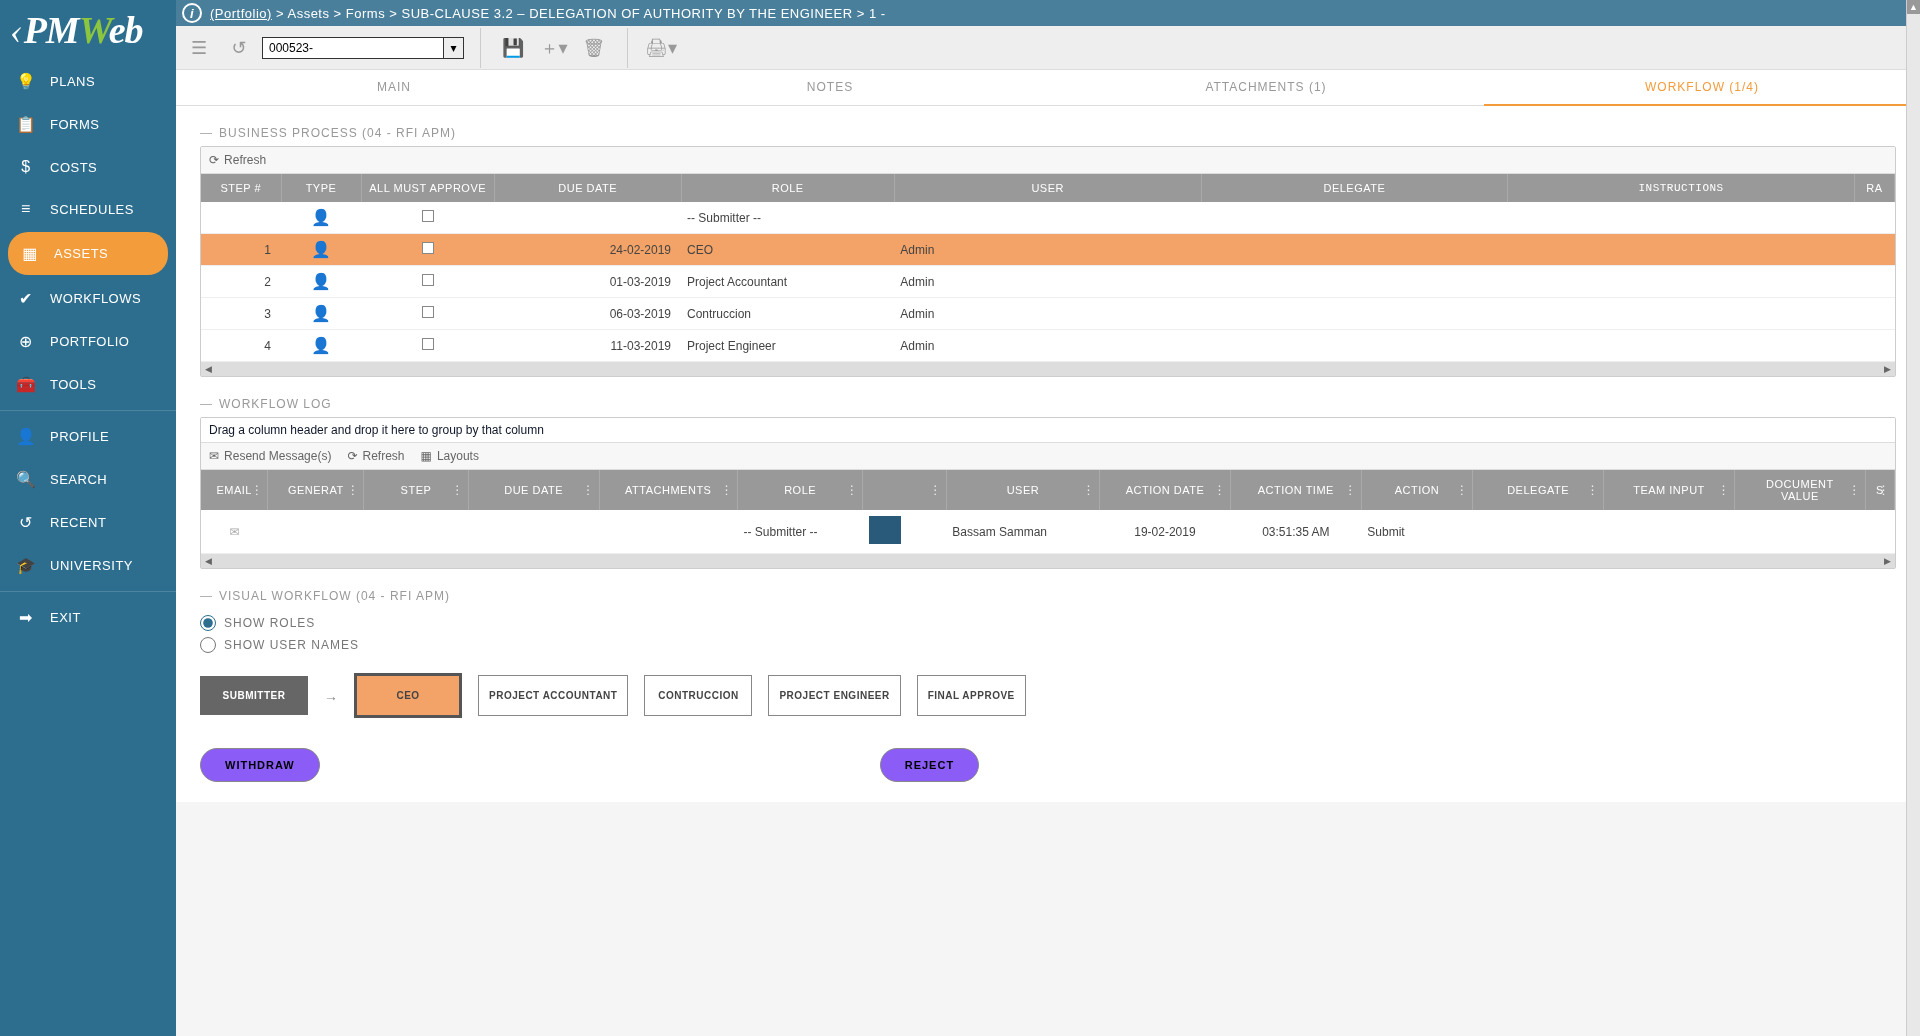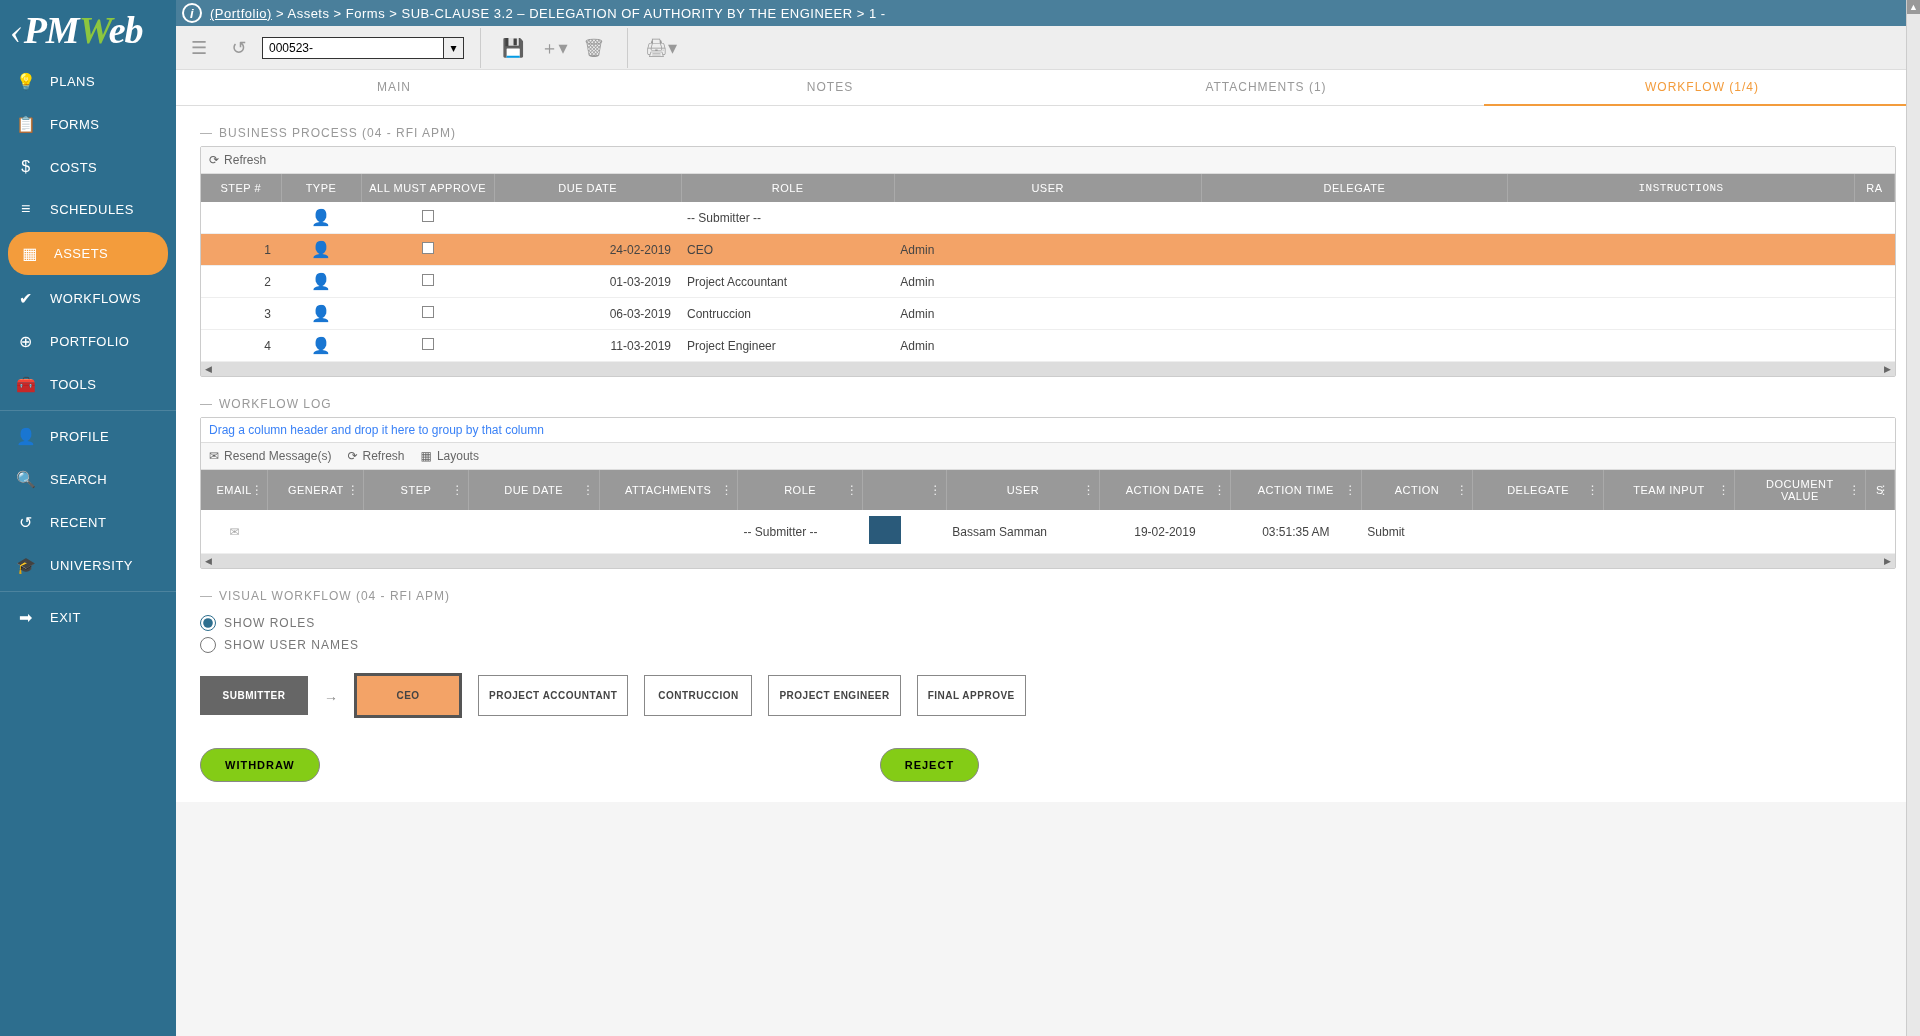--- a/index.html
+++ b/index.html
@@ -48,40 +48,40 @@
 .grid-tb .link { display:inline-flex; align-items:center; gap:5px; cursor:pointer;}
 
 table.grid { width:100%; border-collapse:collapse; }
 table.grid th { background:#999; color:#fff; font-size:11px; font-weight:500; padding:8px 6px; text-transform:uppercase; letter-spacing:0.5px; border-right:1px solid #aaa; text-align:center;}
 table.grid td { padding:6px; font-size:12px; color:#444; border-bottom:1px solid #eee;}
 table.grid tr.sel td { background:#f3a367; }
 table.grid .chk { display:inline-block; width:12px; height:12px; border:1px solid #888; background:#fff;}
 table.grid .avatar { color:#888; font-size:16px;}
 .scroll-x { height:14px; background:#ddd; display:flex; align-items:center; justify-content:space-between; padding:0 4px; color:#666; font-size:9px;}
 
-.group-hint { padding:5px 8px; font-size:12px; color:#3b82f6; background:#fff; border-bottom:1px solid #ddd;}
+.group-hint { padding:5px 8px; font-size:12px; color:#0f172a; background:#fff; border-bottom:1px solid #ddd;}
 
 table.log th { position:relative;}
 table.log th .dots { position:absolute; right:4px; top:50%; transform:translateY(-50%); font-size:12px; color:#eee;}
 .th-split { display:flex; flex-direction:column; line-height:1.1;justify-content:center;}
 
 .photo { width:32px; height:28px; background:#2a5a7a; display:inline-block;}
 
 .radios { margin:12px 0 20px 0;}
 .radios label { display:flex; align-items:center; gap:8px; margin:6px 0; font-size:12px; color:#777; letter-spacing:1px; text-transform:uppercase;}
 .radios input[type=radio] { width:16px; height:16px; accent-color:#2d6e8e;}
 
 .flow-row { display:flex; gap:16px; align-items:center; margin-bottom:30px;}
 .flow-box { border:1px solid #888; padding:14px 10px; min-width:108px; text-align:center; font-size:10px; font-weight:bold; letter-spacing:0.5px; text-transform:uppercase; color:#444; background:#fff;}
 .flow-box.submitter { background:#666; color:#fff; border:none;}
 .flow-box.ceo { background:#f3a367; border:3px solid #555;}
 .arrow { color:#888; font-size:14px;}
 
 .btn-row { display:flex; gap:560px; }
-.pill-btn { border:1.5px solid #888; border-radius:20px; padding:10px 24px; font-size:11px; font-weight:bold; letter-spacing:1px; background:#84cc16; cursor:pointer; text-transform:uppercase;}
+.pill-btn { border:1.5px solid #888; border-radius:20px; padding:10px 24px; font-size:11px; font-weight:bold; letter-spacing:1px; background:#8b5cf6; cursor:pointer; text-transform:uppercase;}
 
 .right-scroll { position:fixed; right:0; top:0; width:14px; height:100vh; background:#e8e8e8; border-left:1px solid #ccc;}
 .right-scroll .up { position:absolute; top:0; width:100%; height:14px; background:#999; color:#fff; text-align:center; font-size:9px; line-height:14px;}
 </style>
 </head>
 <body>
 
 <div class="sidebar">
   <div class="logo">
     <span class="back">‹</span><span>PM</span><span class="w">W</span><span>eb</span>

